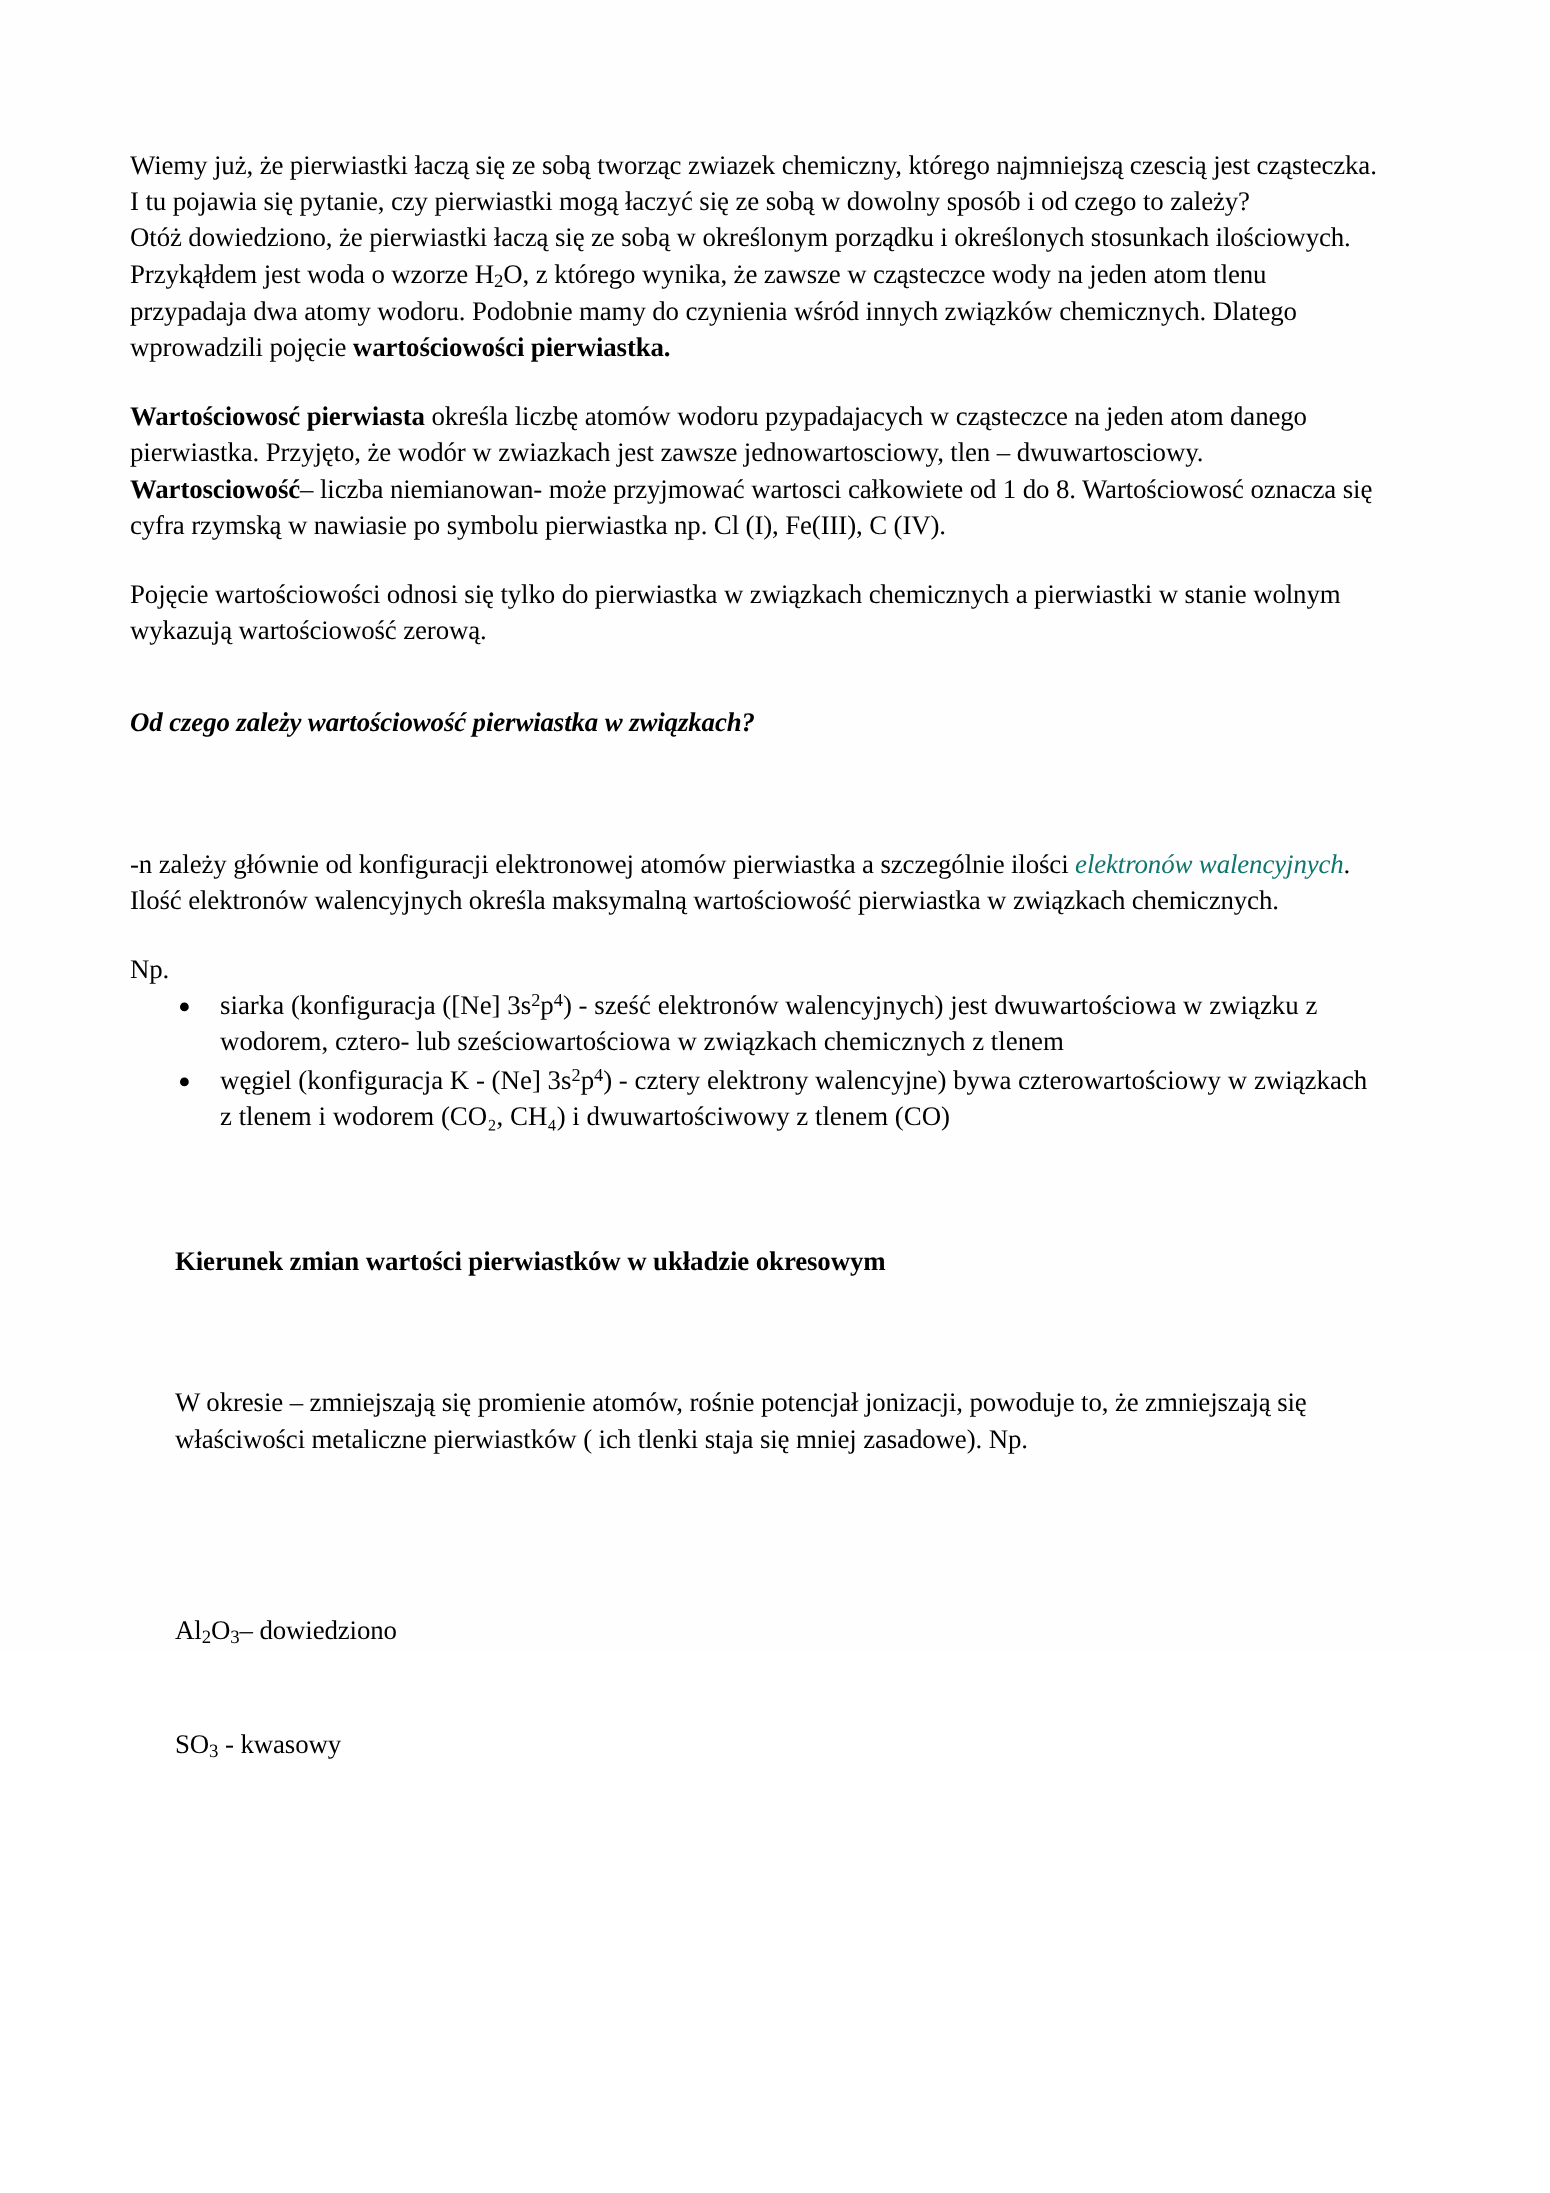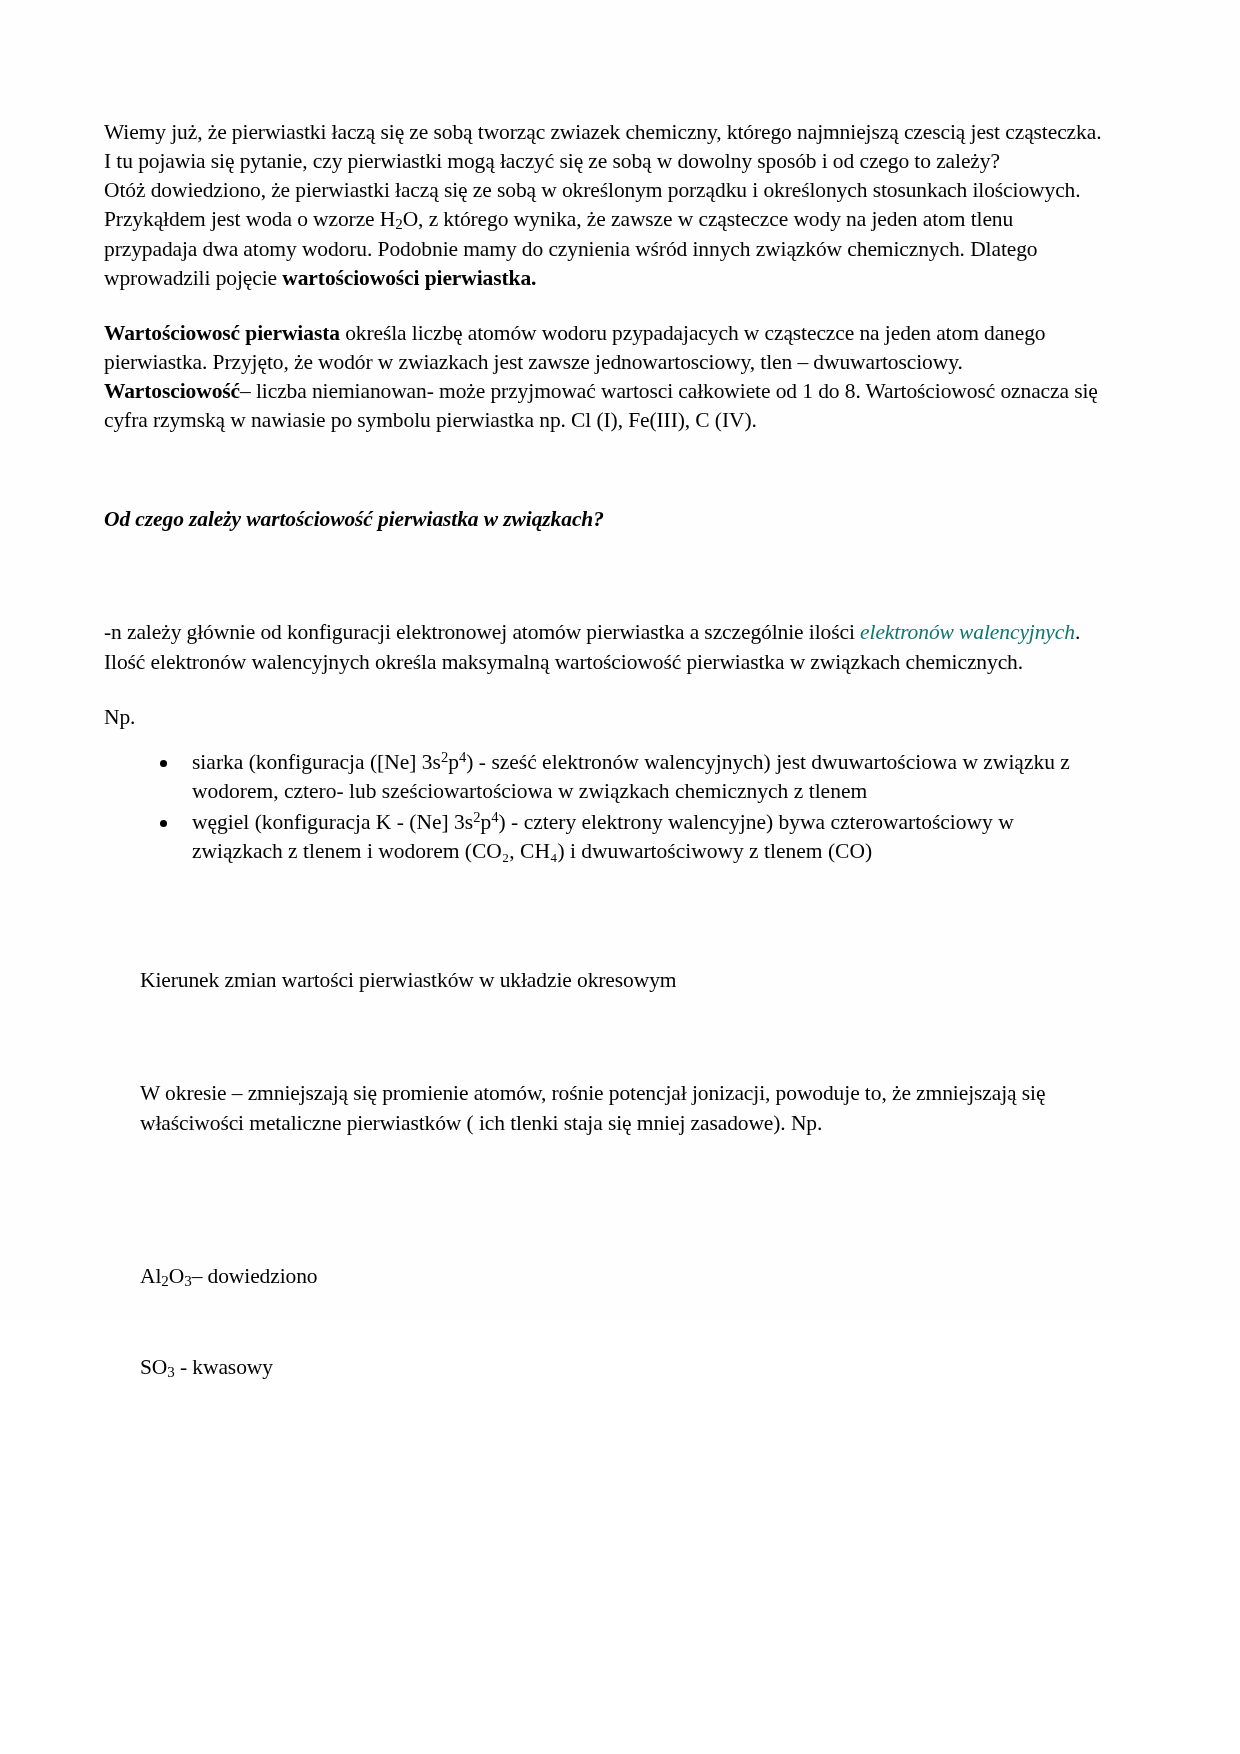--- a/index.html
+++ b/index.html
@@ -52,42 +52,42 @@
     font-size: 0.7em;
     vertical-align: -0.23em;
     line-height: 0;
   }
   sup {
     font-size: 0.68em;
     vertical-align: 0.45em;
     line-height: 0;
   }
   ul.bullets {
-    margin: 16px;
+    margin: 0;
     padding: 0;
     list-style: none;
   }
   ul.bullets li {
     position: relative;
     padding-left: 72px;
     font-size: 21.5px;
     line-height: 1.355;
     margin-bottom: 2px;
   }
   ul.bullets li .dot {
     position: absolute;
     left: 40px;
     top: 12px;
     width: 7px;
     height: 7px;
     background: #000;
     border-radius: 50%;
   }
   .heading-bold {
-    font-weight: normal;
+    font-weight: bold;
     font-size: 21.5px;
     line-height: 1.355;
     padding-left: 36px;
   }
   .formula-line {
     font-size: 21.5px;
     line-height: 1.355;
     padding-left: 36px;
   }
   .body-indent {
@@ -105,20 +105,21 @@
     <p class="blk"><span>Otóż dowiedziono, że pierwiastki łaczą się ze sobą w określonym porządku i określonych stosunkach ilościowych. Przykąłdem jest woda o wzorze H</span><sub>2</sub><span>O, z którego wynika, że zawsze w cząsteczce wody na jeden atom tlenu przypadaja dwa atomy wodoru. Podobnie mamy do czynienia wśród innych związków chemicznych. Dlatego wprowadzili pojęcie </span><b>wartościowości  pierwiastka.</b></p>
 
     <div class="gap-md"></div>
 
     <p class="blk"><b>Wartościowosć pierwiasta</b><span> określa liczbę atomów wodoru pzypadajacych w  cząsteczce na jeden atom danego pierwiastka. Przyjęto, że wodór w zwiazkach jest zawsze jednowartosciowy, tlen – dwuwartosciowy.</span></p>
 
     <p class="blk"><b>Wartosciowość</b><span>– liczba niemianowan- może przyjmować wartosci całkowiete od 1 do 8. Wartościowosć oznacza się cyfra rzymską w nawiasie po symbolu pierwiastka np. Cl (I), Fe(III), C (IV).</span></p>
 
     <div class="gap-md"></div>
 
+    <p class="blk">Pojęcie wartościowości odnosi się tylko do pierwiastka w związkach chemicznych a pierwiastki w stanie wolnym wykazują wartościowość zerową.</p>
 
     <div class="gap-lg"></div>
 
     <p class="blk ital">Od czego zależy wartościowość pierwiastka w związkach?</p>
 
     <div class="gap-xxl"></div>
 
     <p class="blk"><span>-n zależy głównie od konfiguracji elektronowej atomów pierwiastka a szczególnie ilości </span><a class="link" href="#">elektronów walencyjnych</a><span>. Ilość elektronów walencyjnych określa maksymalną wartościowość pierwiastka w związkach chemicznych.</span></p>
 
     <div class="gap-md"></div>

